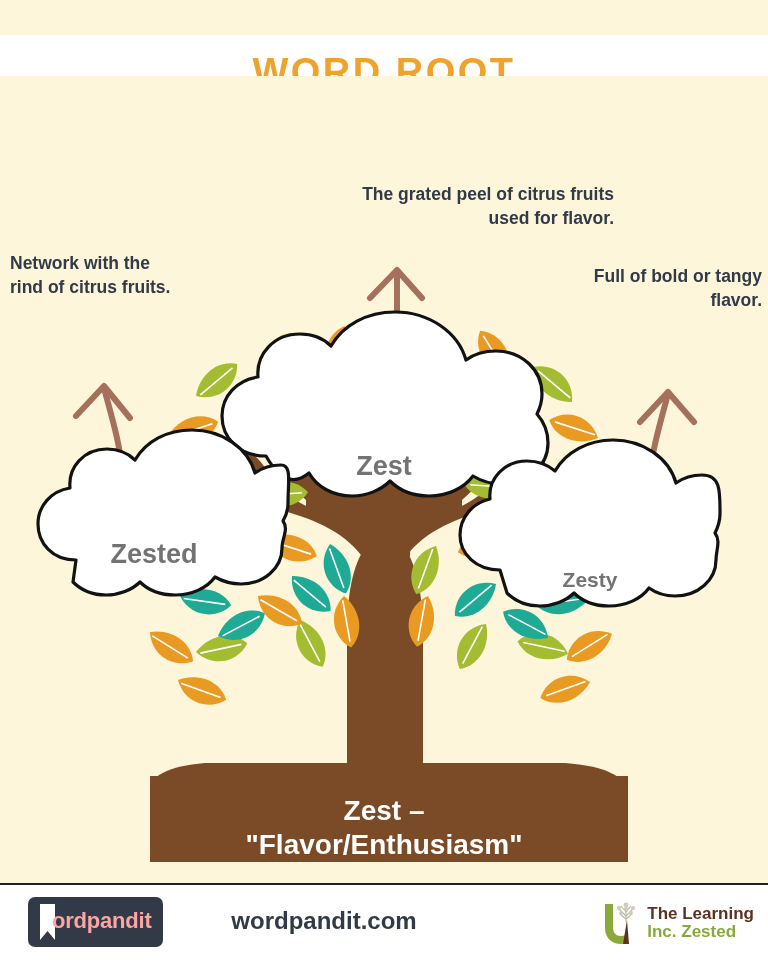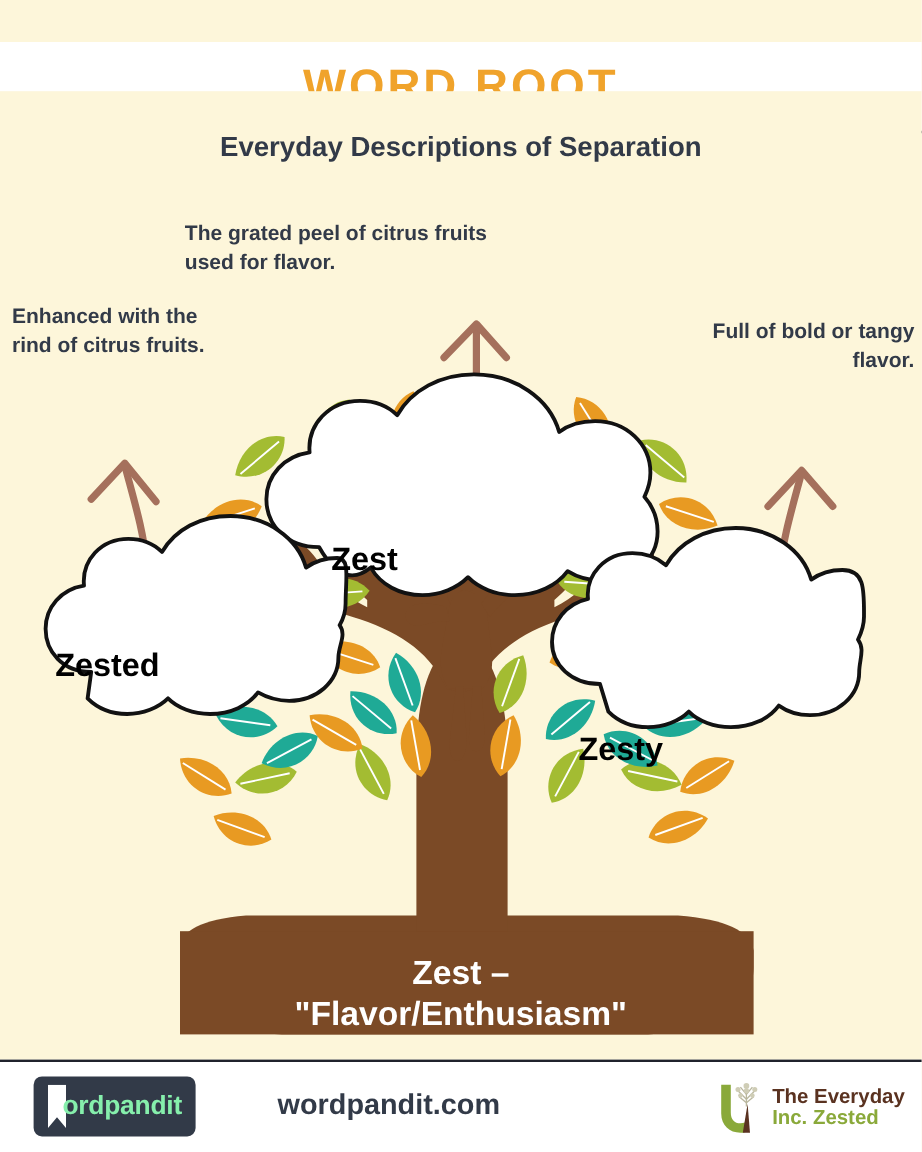--- a/index.html
+++ b/index.html
@@ -31,39 +31,39 @@
   }
   .subtitle{
     position:absolute;left:0;top:33px;width:768px;text-align:center;
     font-size:23px;font-weight:bold;color:#323a48;
   }
 
   .caption{
     position:absolute;font-size:17.5px;font-weight:bold;color:#323a48;
     line-height:1.38;
   }
-  .cap-top{left:154px;top:106px;width:460px;text-align:left;}
+  .cap-top{left:154px;top:106px;width:460px;text-align:right;}
   .cap-left{left:10px;top:175px;width:250px;text-align:left;}
   .cap-right{left:510px;top:188px;width:252px;text-align:right;}
 
   
   .arrow{position:absolute;}
 
   
   .tree{position:absolute;left:0;top:0;width:768px;height:807px;}
 
   
   .cloud{position:absolute;}
   .cloud-label{
-    position:absolute;font-weight:bold;color:#000000;
-    white-space:nowrap;
+    position:absolute;font-weight:bold;color:#737373;
+    text-align:center;white-space:nowrap;
   }
   .lbl-zest{left:276px;top:375px;width:216px;font-size:27px;}
   .lbl-zested{left:46px;top:463px;width:216px;font-size:27px;}
-  .lbl-zesty{left:482px;top:492px;width:216px;font-size:27px;margin-top:41px;}
+  .lbl-zesty{left:482px;top:492px;width:216px;font-size:21px;}
 
   
   .root-text{
     position:absolute;left:124px;top:718px;width:520px;
     text-align:center;color:#ffffff;font-weight:bold;
     font-size:28px;line-height:1.22;
   }
 
   
   .footer{
@@ -74,21 +74,21 @@
   .wp-logo{
     position:absolute;left:28px;top:12px;width:135px;height:50px;
     background:#323a48;border-radius:7px;
     display:flex;align-items:center;
   }
   .wp-bookmark{
     position:absolute;left:12px;top:7px;width:15px;height:36px;
   }
   .wp-logo-text{
     position:absolute;left:24px;top:11px;
-    color:#86efac;font-size:22px;font-weight:bold;letter-spacing:-.2px;
+    color:#fca5a5;font-size:22px;font-weight:bold;letter-spacing:-.2px;
   }
   .footer-url{
     position:absolute;left:0;top:22px;width:648px;text-align:center;
     font-size:24px;font-weight:bold;color:#323a48;
   }
   .tln{
     position:absolute;right:14px;top:14px;height:48px;
     display:flex;align-items:center;
   }
   .tln-text{margin-left:6px;line-height:1.05;}
@@ -99,21 +99,20 @@
 <body>
 
 <div class="page">
 
   <div class="header">
     <div class="header-title">WORD ROOT</div>
   </div>
 
   <div class="body">
 
-    <div class="subtitle">Everyday Descriptions of Separation</div>
 
     <svg class="tree" viewBox="0 0 768 807">
       <defs>
         <g id="leafTeal">
             <path d="M0,0 C16,-14 40,-14 52,2 C40,18 14,20 0,0 Z" fill="#1faa96"></path>
             <path d="M4,2 L46,2" stroke="#ffffff" stroke-width="1.6" fill="none"></path>
           </g>
         <g id="leafOrange">
             <path d="M0,0 C16,-14 40,-14 52,2 C40,18 14,20 0,0 Z" fill="#e89a22"></path>
             <path d="M4,2 L46,2" stroke="#ffffff" stroke-width="1.6" fill="none"></path>
@@ -278,21 +277,21 @@
 
     <div class="cloud-label lbl-zest">Zest</div>
     <div class="cloud-label lbl-zested">Zested</div>
     <div class="cloud-label lbl-zesty">Zesty</div>
 
     <div class="caption cap-top">
       <div>The grated peel of citrus fruits</div>
       <div>used for flavor.</div>
     </div>
     <div class="caption cap-left">
-      <div>Enhanced with the</div>
+      <div>Network with the</div>
       <div>rind of citrus fruits.</div>
     </div>
     <div class="caption cap-right">
       <div>Full of bold or tangy</div>
       <div>flavor.</div>
     </div>
 
     <div class="root-text">
       <div>Zest –</div>
       <div>"Flavor/Enthusiasm"</div>
@@ -328,20 +327,20 @@
         <g fill="#cfcdb6">
           <circle cx="20" cy="8" r="2.1"></circle>
             <circle cx="34" cy="8" r="2.1"></circle>
           <circle cx="27" cy="5" r="2.4"></circle>
             <circle cx="22" cy="13" r="1.9"></circle>
           <circle cx="32" cy="13" r="1.9"></circle>
             <circle cx="27" cy="9" r="2.2"></circle>
         </g>
       </svg>
       <div class="tln-text">
-        <div class="tln-l1">The Everyday</div>
+        <div class="tln-l1">The Learning</div>
         <div class="tln-l2">Inc. Zested</div>
       </div>
     </div>
 
   </div>
 
 </div>
 
 </body></html>

